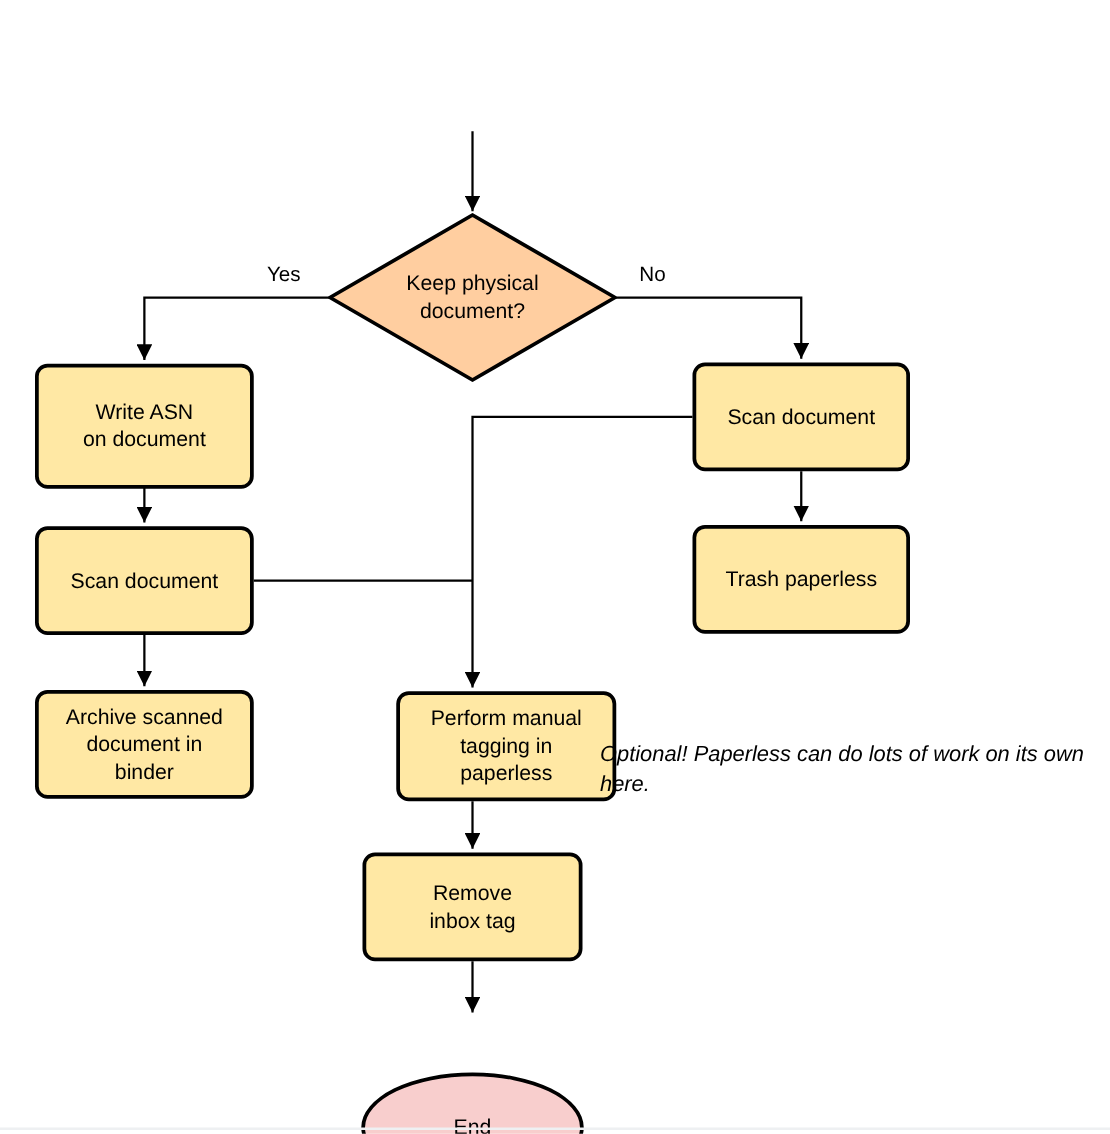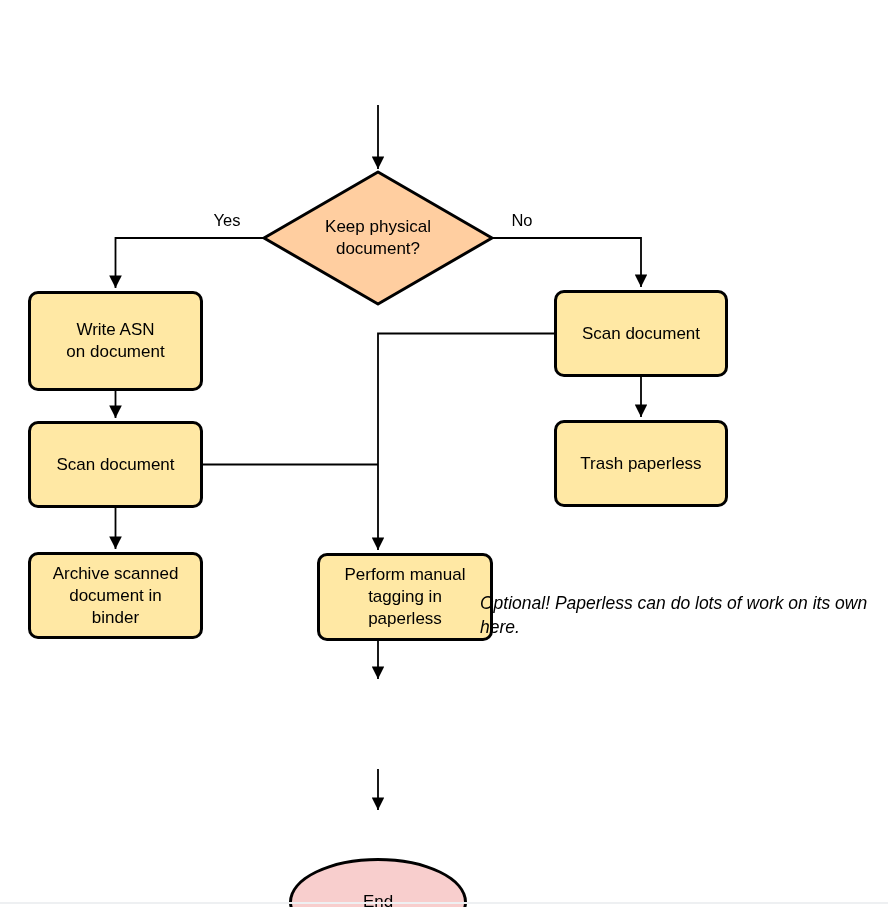--- a/index.html
+++ b/index.html
@@ -71,20 +71,22 @@
 binder</div>
 
   <div class="node process" style="left:554px; top:290px; width:174px; height:87px;">Scan document</div>
 
   <div class="node process" style="left:554px; top:420px; width:174px; height:87px;">Trash paperless</div>
 
   <div class="node process" style="left:290px; top:553px; width:176px; height:88px;margin-left:27px;">Perform manual
 tagging in
 paperless</div>
 
+  <div class="node process" style="left:290px; top:682px; width:176px; height:87px;">Remove
+inbox tag</div>
 
   <div class="node terminal" style="left:289px; top:858px; width:178px; height:88px;">End</div>
 
   <div class="edge-label" style="left:203px; top:211px; width:48px;">Yes</div>
 
   <div class="edge-label" style="left:498px; top:211px; width:48px;">No</div>
 
   <div class="note">Optional! Paperless can do lots of work on its own here.</div>
 
   <div class="bottom-divider"></div>

